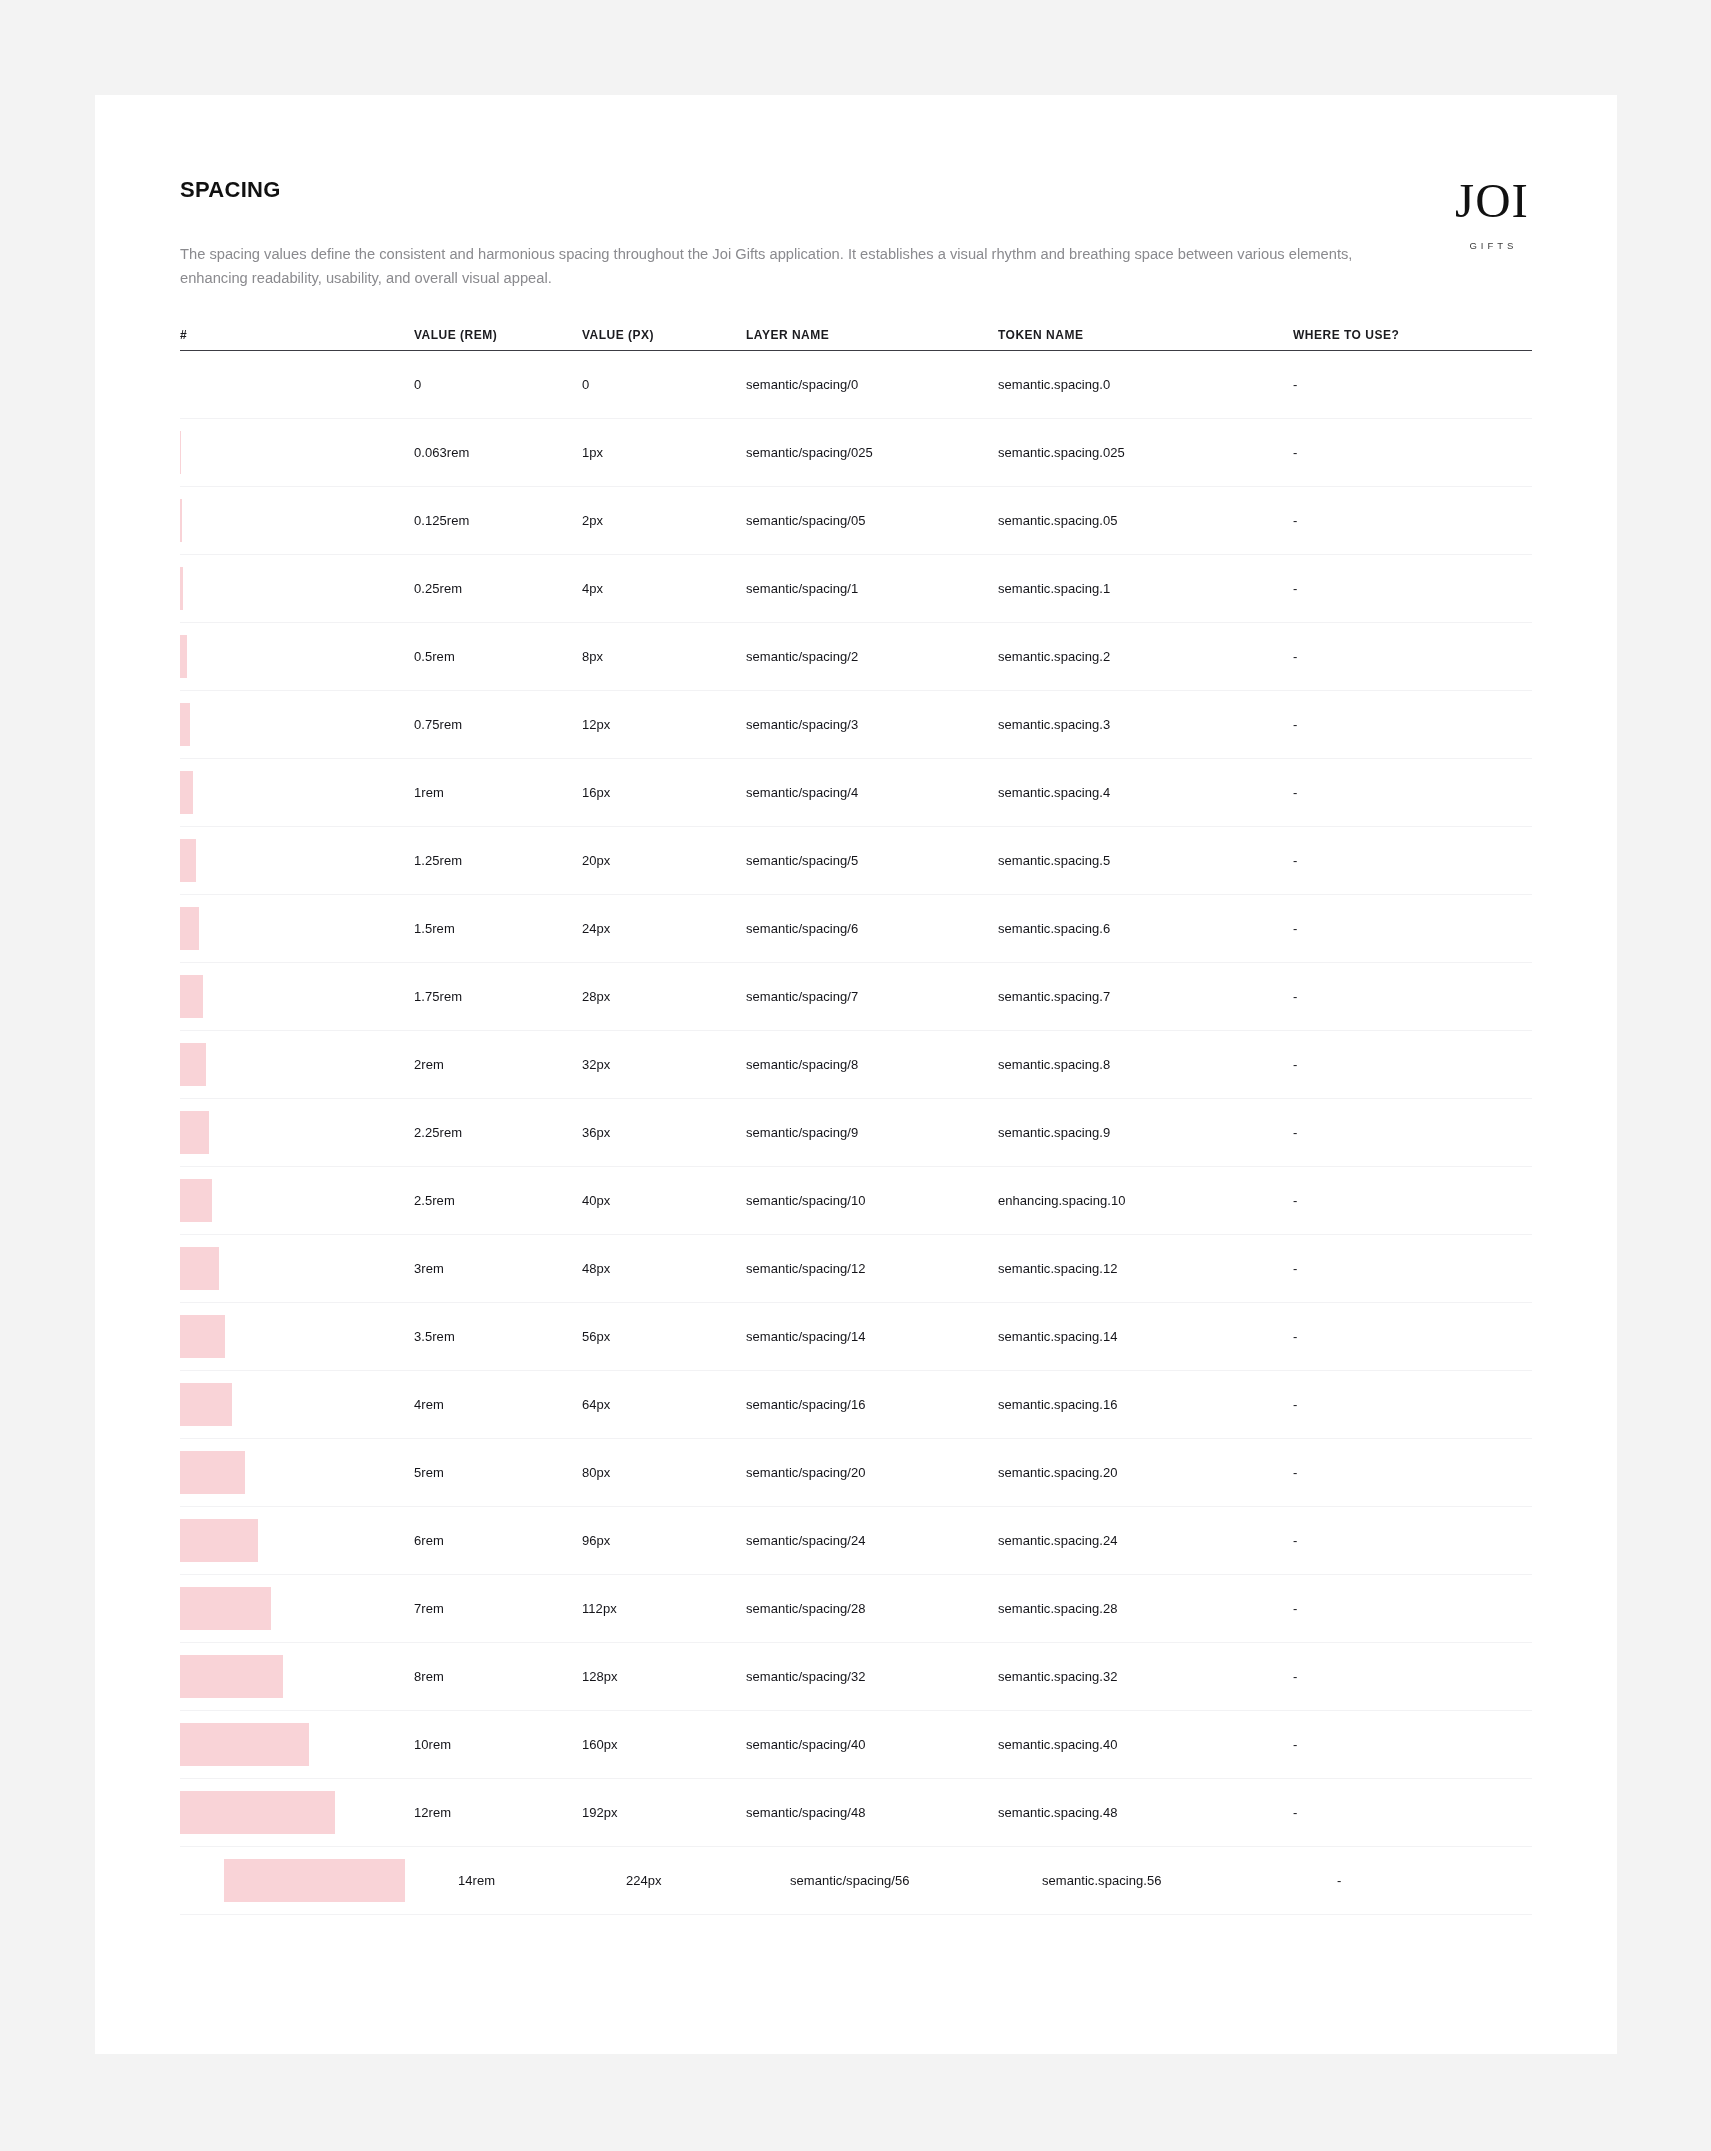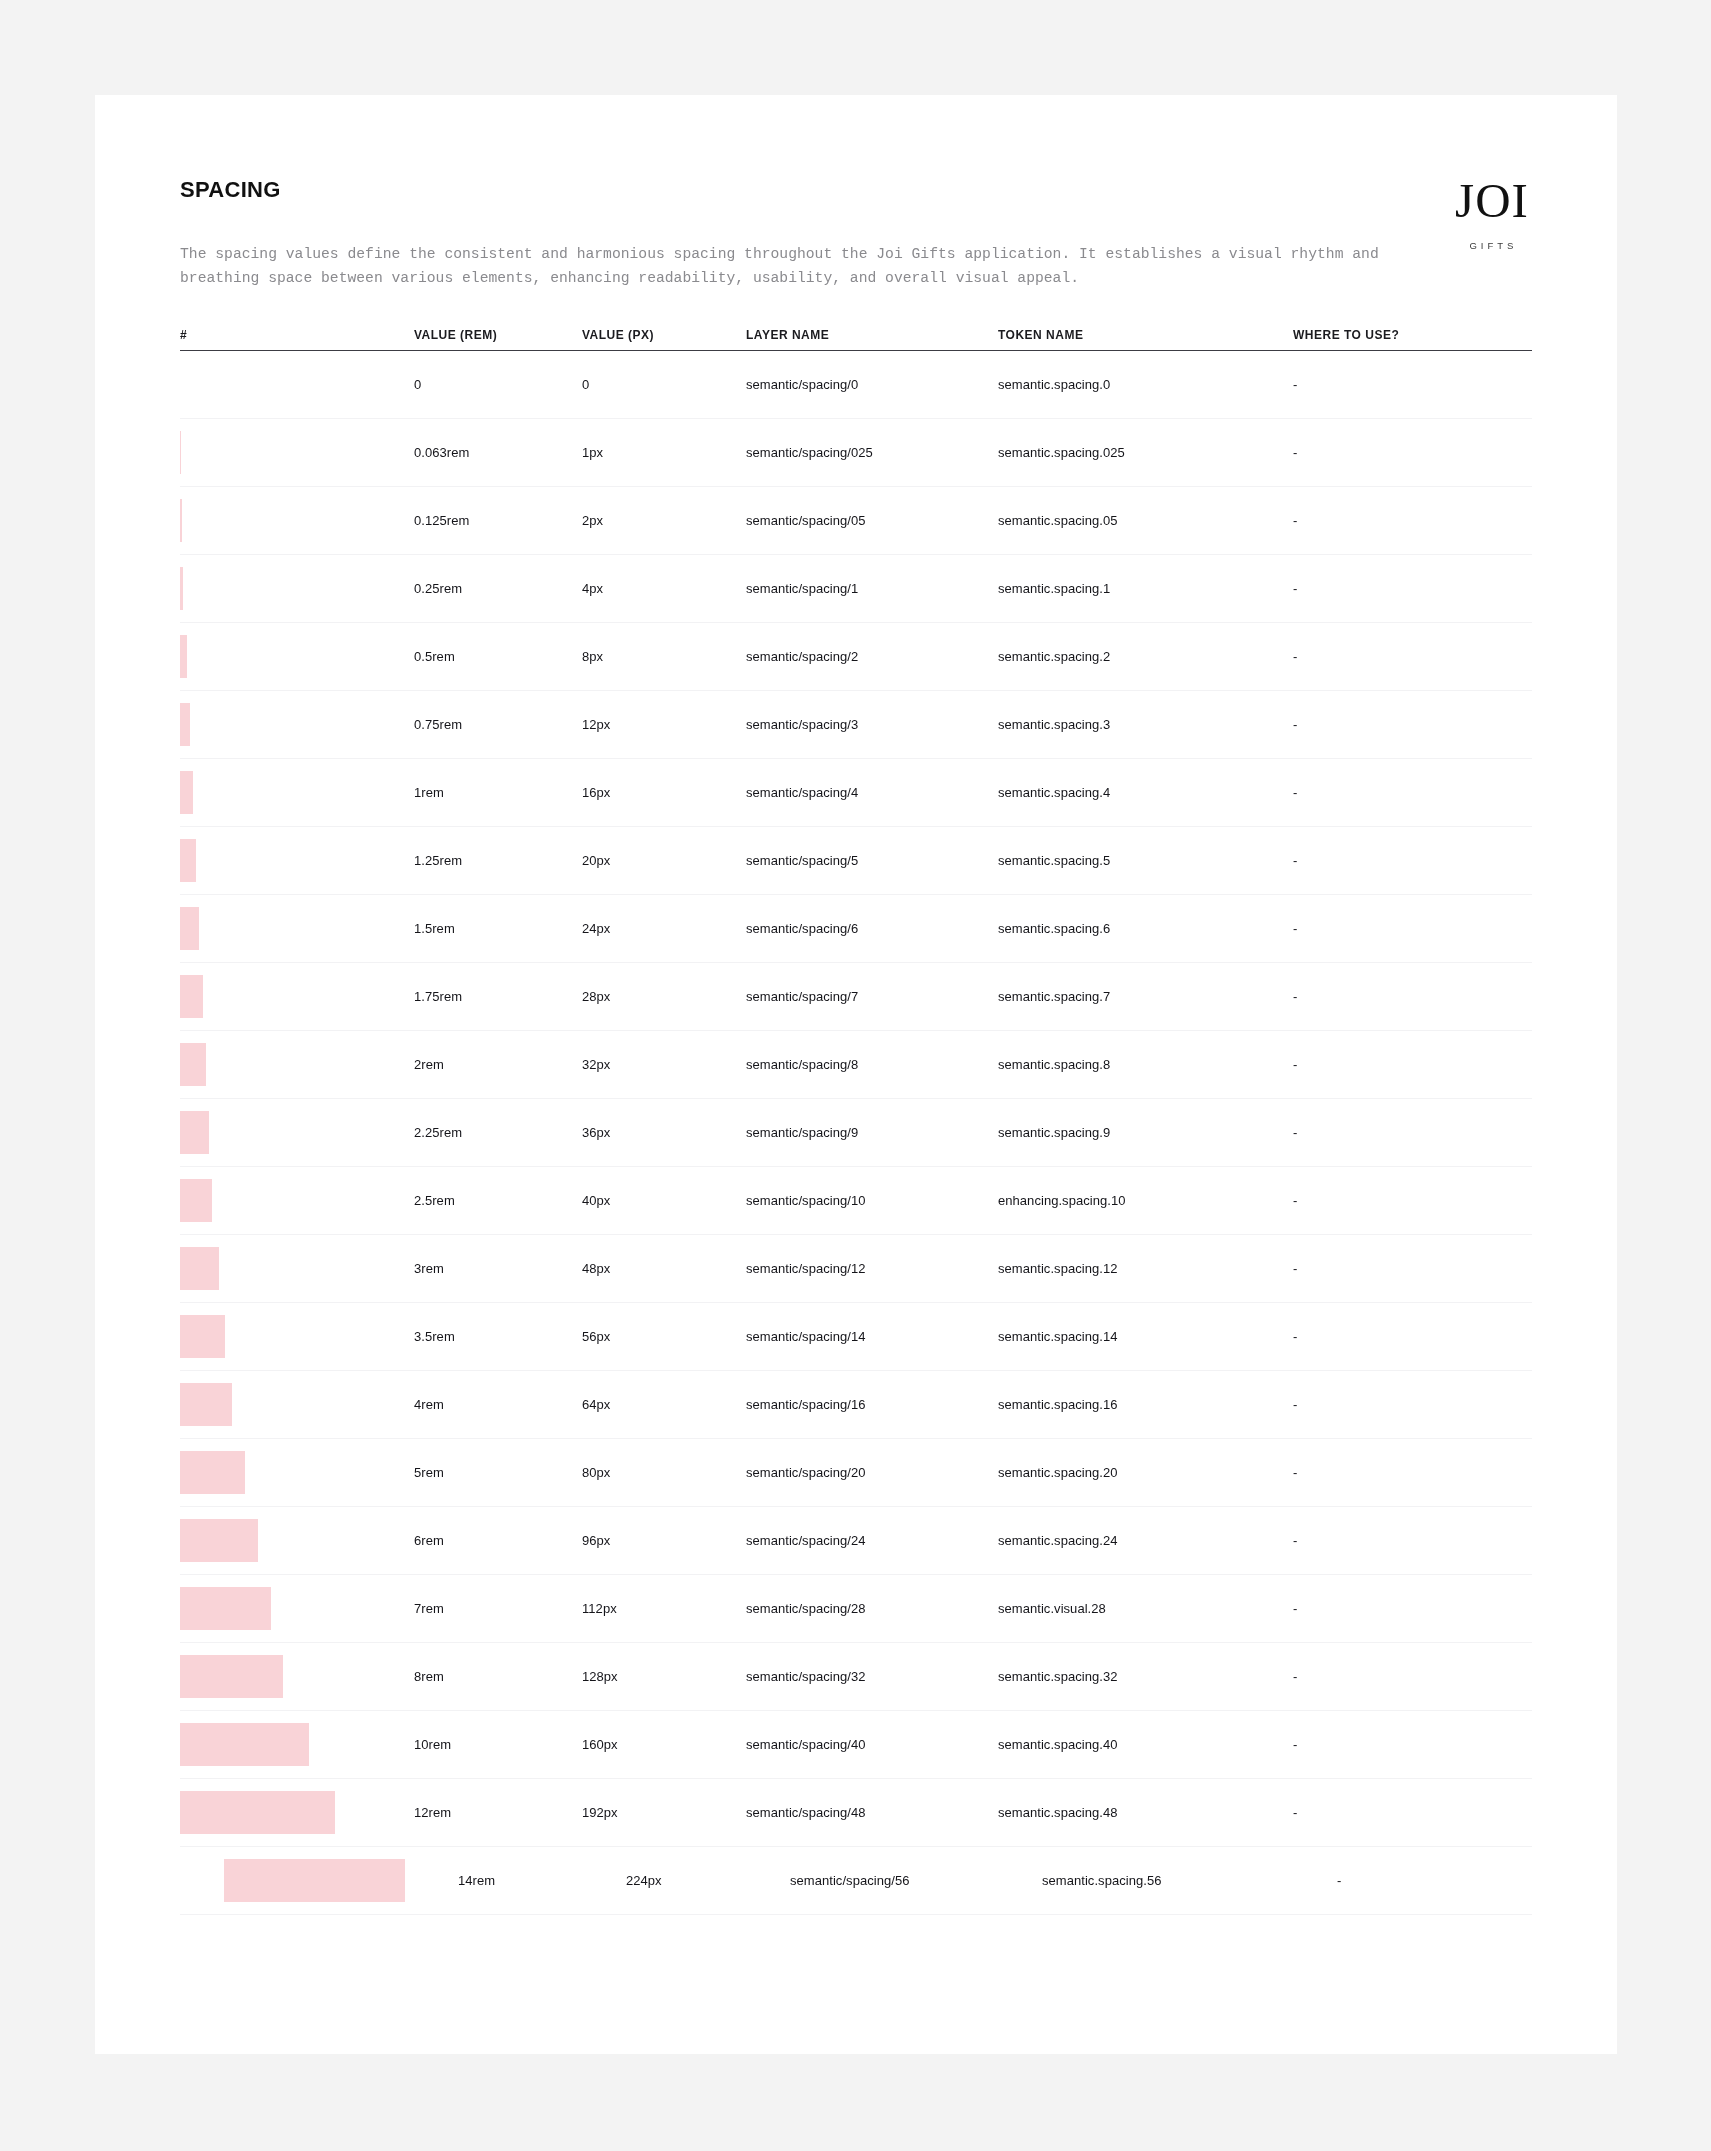--- a/index.html
+++ b/index.html
@@ -44,21 +44,20 @@
     color: #111111;
     margin-bottom: 40px;
   }
 
   .subtitle {
     font-size: 14.7px;
     line-height: 1.62;
     color: #8a8a8e;
     max-width: 1227px;
     font-weight: 400;
-    font-family: Liberation Mono, monospace;
   }
 
   
   .logo {
     position: absolute;
     right: -17px;
     top: 0px;
     width: 114px;
     text-align: center;
     overflow: hidden;
@@ -338,21 +337,21 @@
             <div class="td c-token">semantic.spacing.24</div>
             <div class="td c-use">-</div>
           </div>
           <div class="row">
             <div class="td c-swatch">
               <div class="swatch" style="width: 91px; background: rgb(249, 211, 215);"></div>
             </div>
             <div class="td c-rem">7rem</div>
             <div class="td c-px">112px</div>
             <div class="td c-layer">semantic/spacing/28</div>
-            <div class="td c-token">semantic.visual.28</div>
+            <div class="td c-token">semantic.spacing.28</div>
             <div class="td c-use">-</div>
           </div>
           <div class="row">
             <div class="td c-swatch">
               <div class="swatch" style="width: 103px; background: rgb(249, 211, 215);"></div>
             </div>
             <div class="td c-rem">8rem</div>
             <div class="td c-px">128px</div>
             <div class="td c-layer">semantic/spacing/32</div>
             <div class="td c-token">semantic.spacing.32</div>

